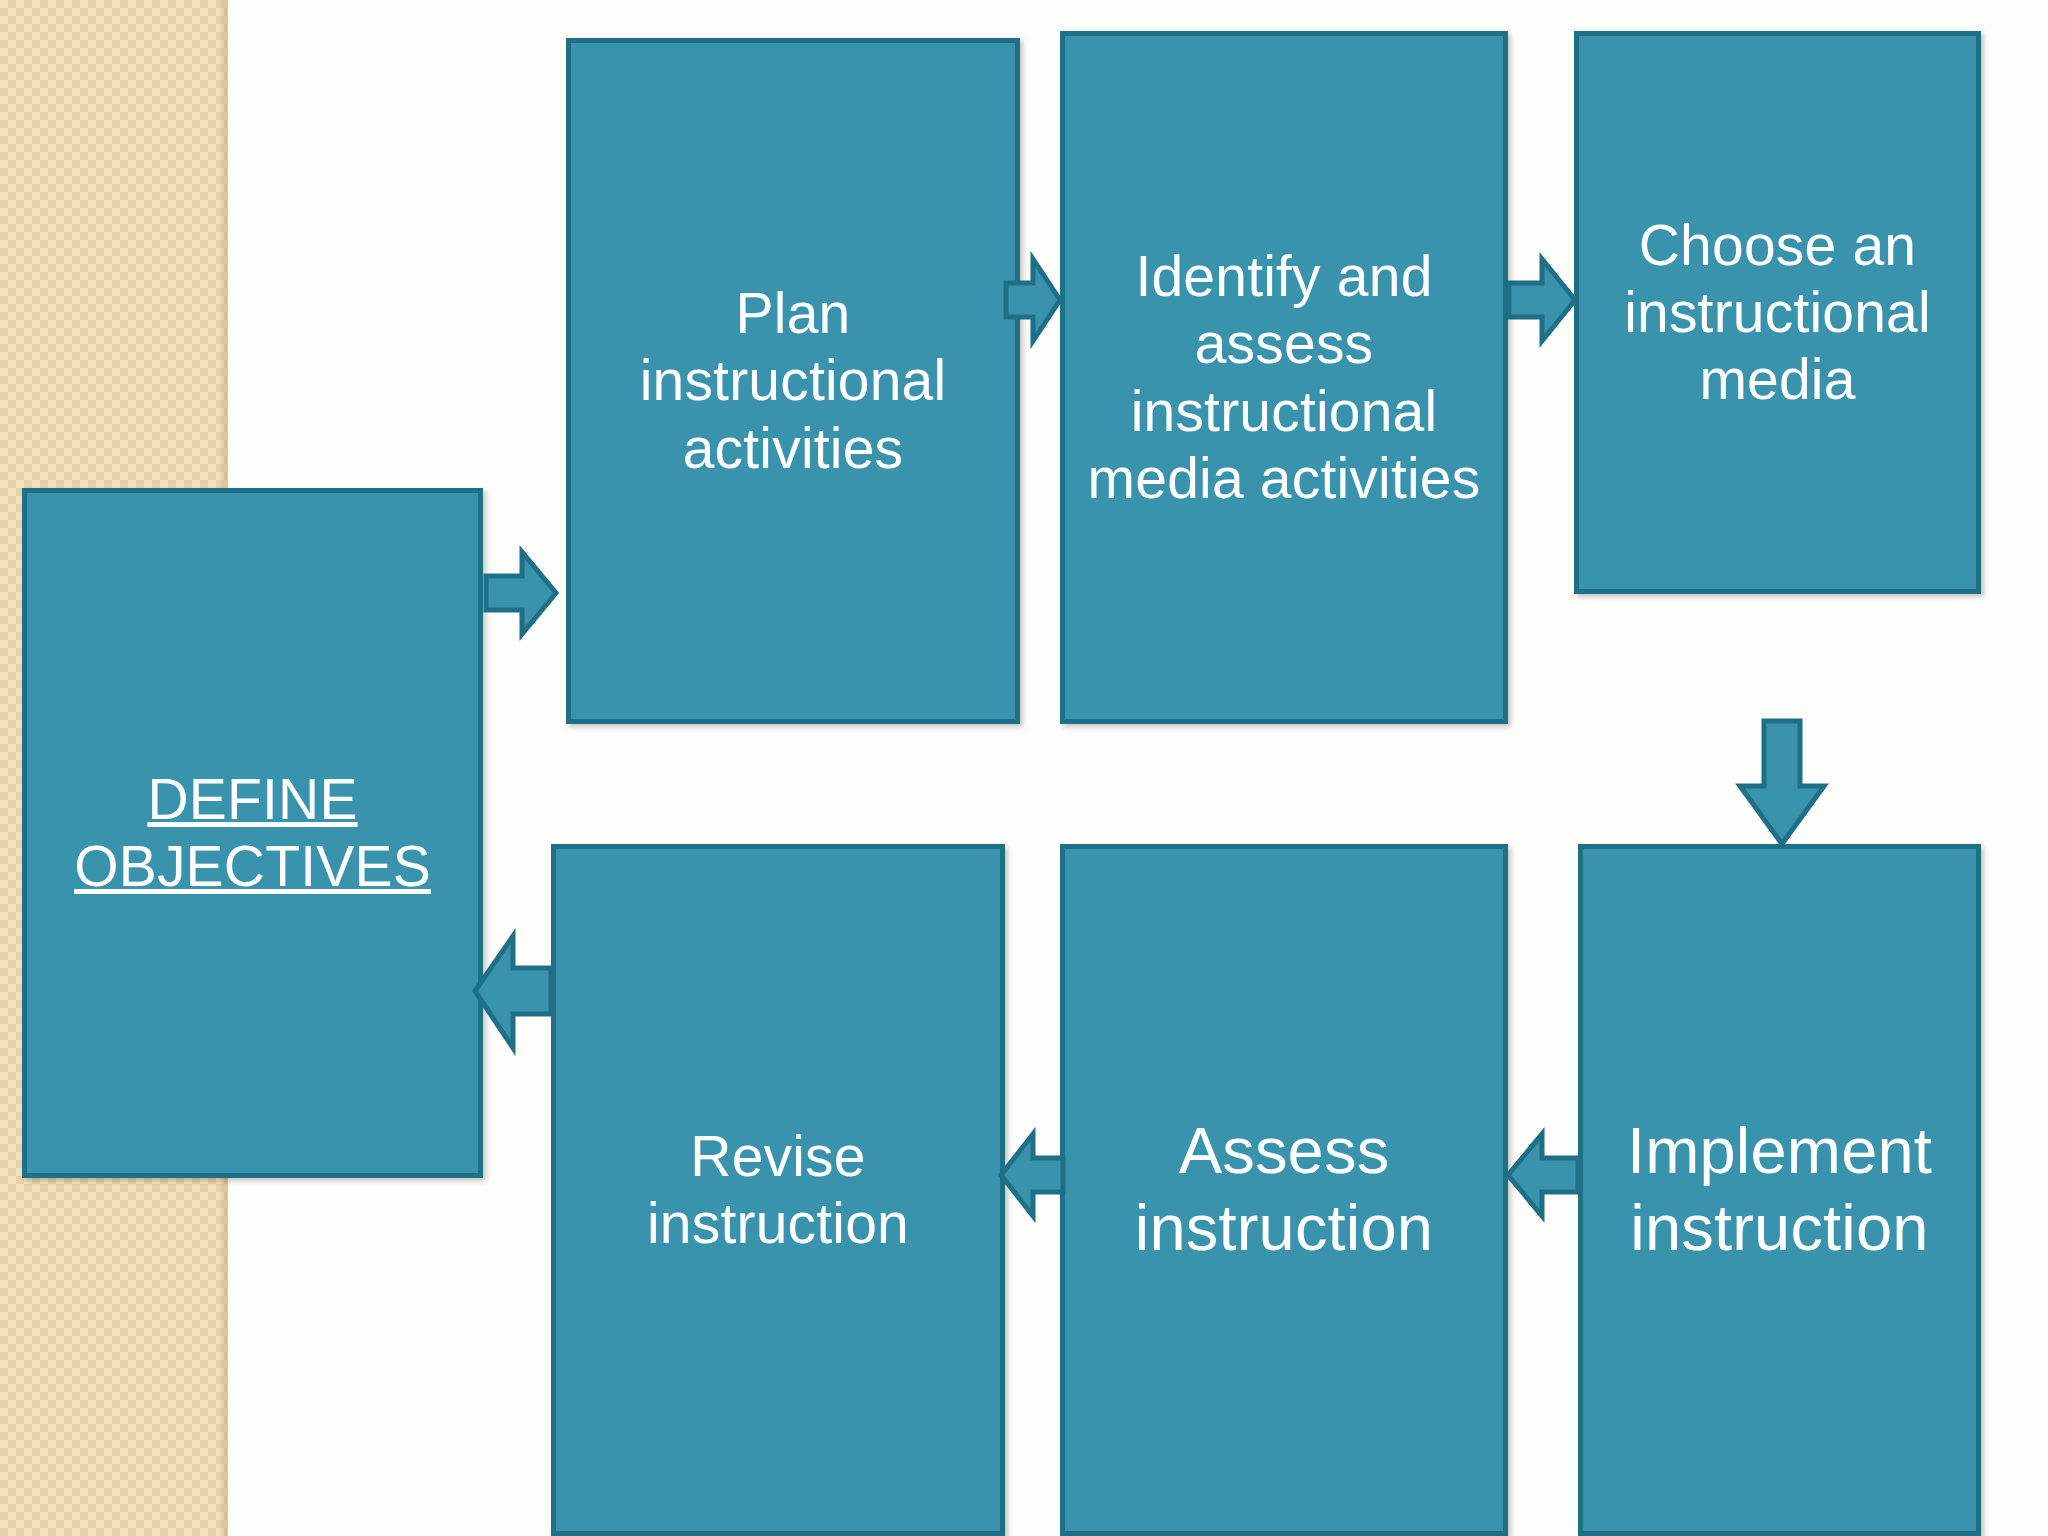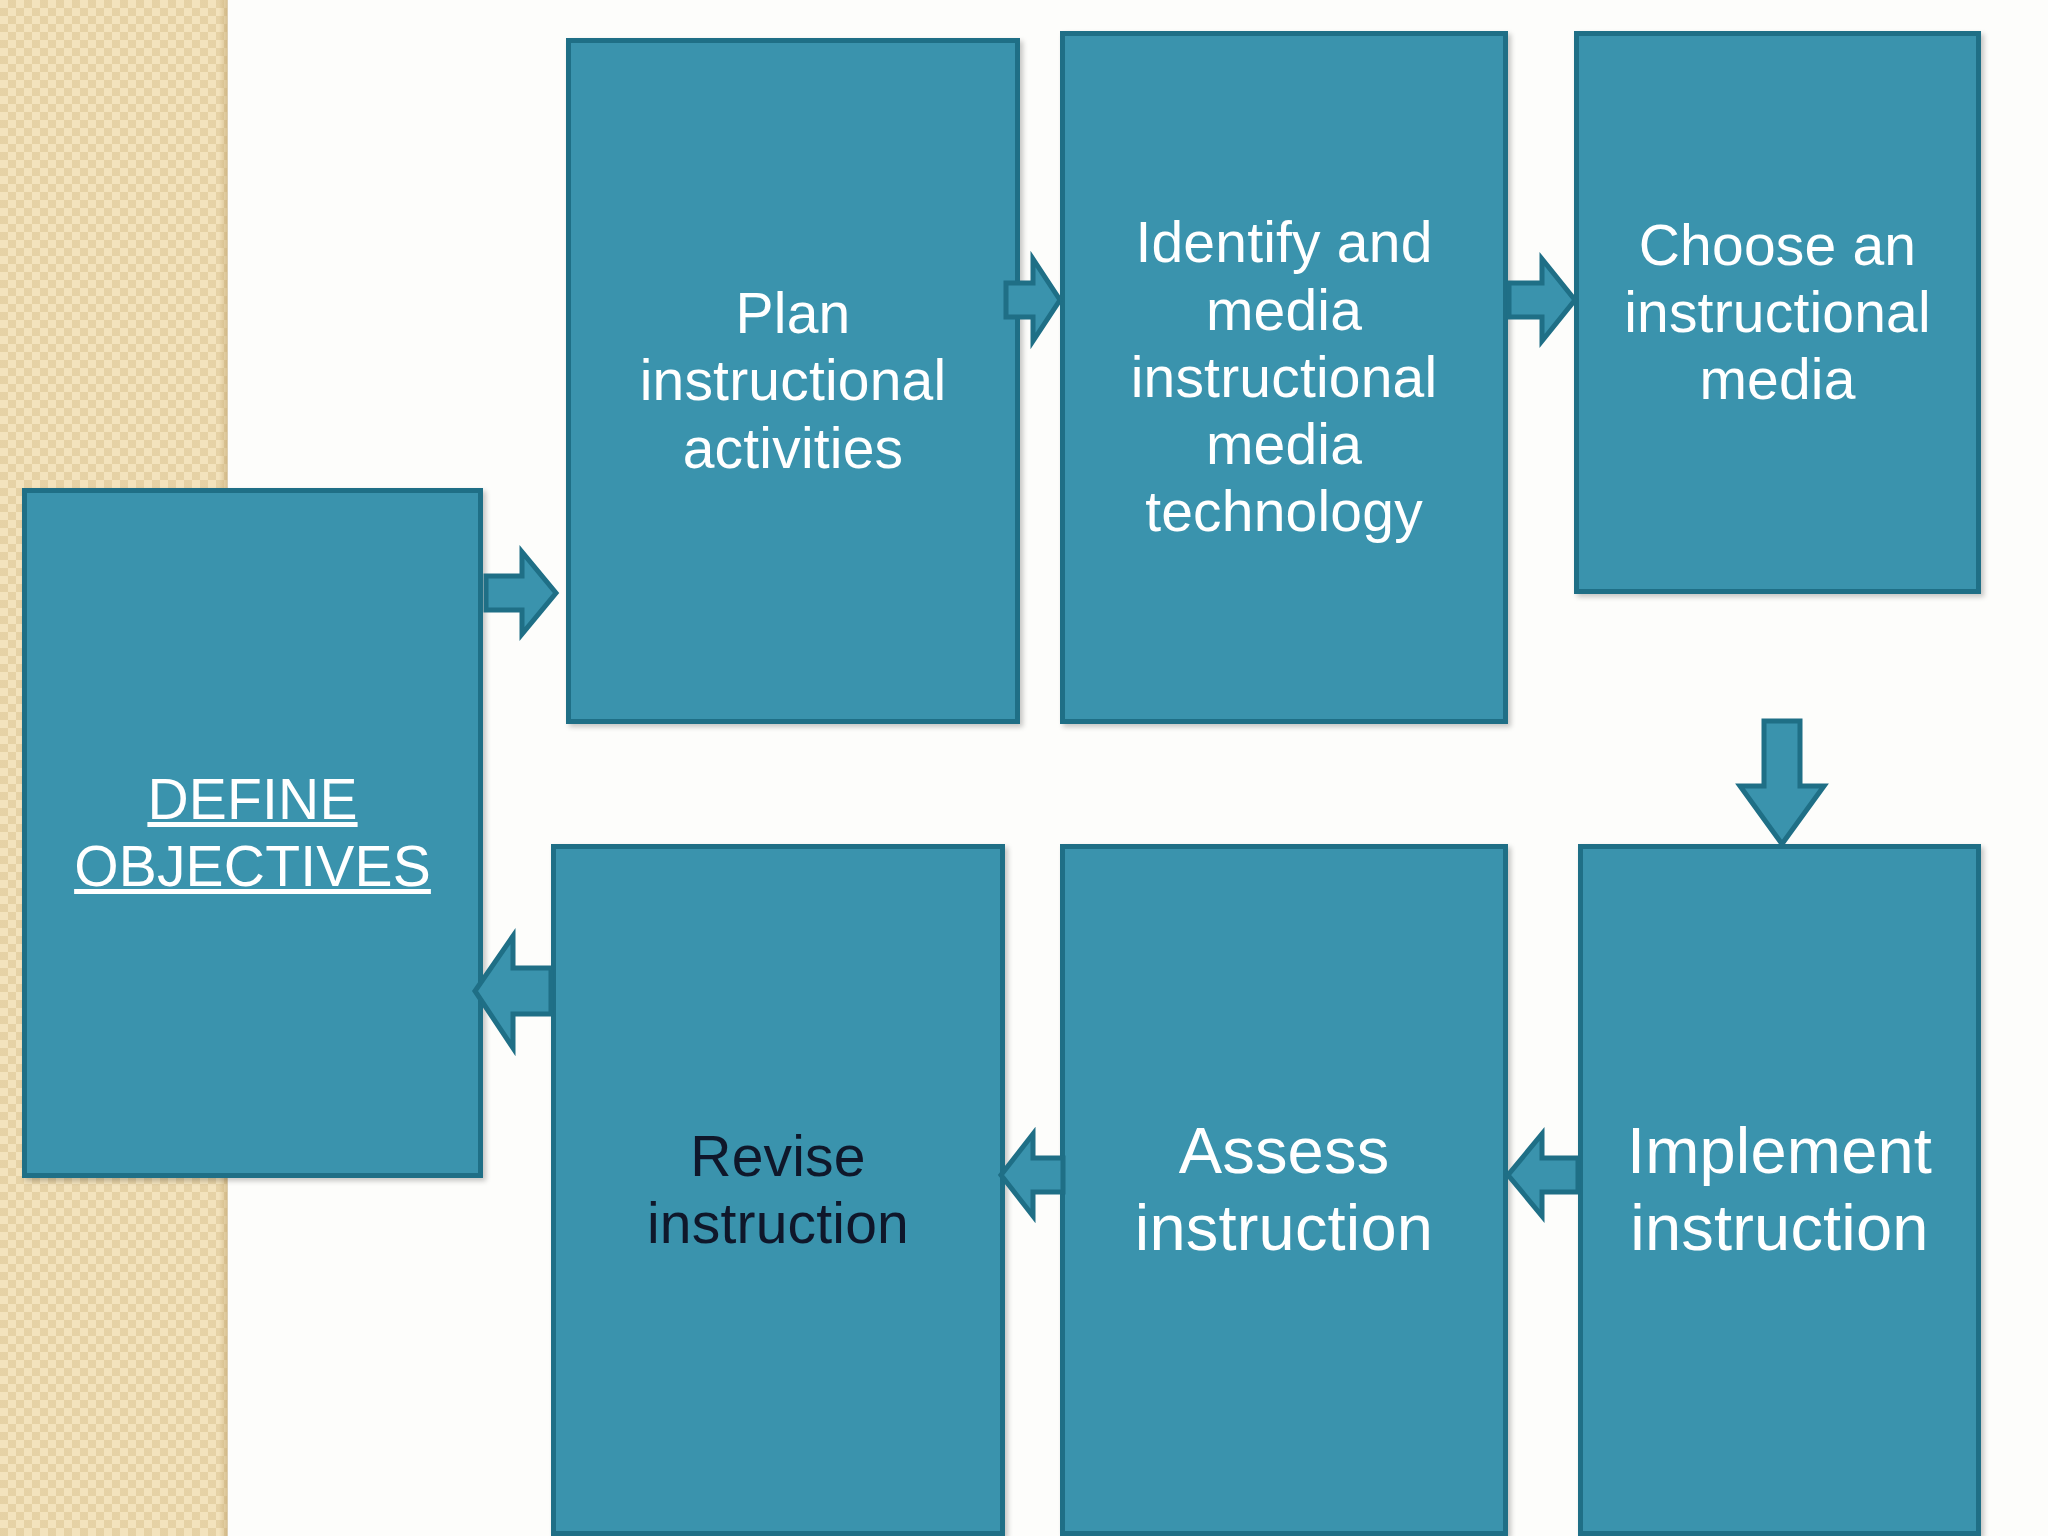--- a/index.html
+++ b/index.html
@@ -101,36 +101,36 @@
 
   <div class="box" id="box-define" style="background: rgb(58, 147, 173); border-color: rgb(31, 111, 134); color: rgb(255, 255, 255);">
     <span class="label">DEFINE OBJECTIVES</span>
   </div>
 
   <div class="box" id="box-plan" style="background: rgb(58, 147, 173); border-color: rgb(31, 111, 134); color: rgb(255, 255, 255); margin-left: 15px;">
     <span class="label">Plan instructional activities</span>
   </div>
 
   <div class="box" id="box-identify" style="background: rgb(58, 147, 173); border-color: rgb(31, 111, 134); color: rgb(255, 255, 255);">
-    <span class="label">Identify and media instructional media technology</span>
+    <span class="label">Identify and assess instructional media activities</span>
   </div>
 
   <div class="box" id="box-choose" style="background: rgb(58, 147, 173); border-color: rgb(31, 111, 134); color: rgb(255, 255, 255);">
     <span class="label">Choose an instructional media</span>
   </div>
 
   <div class="box" id="box-implement" style="background: rgb(58, 147, 173); border-color: rgb(31, 111, 134); color: rgb(255, 255, 255);">
     <span class="label">Implement instruction</span>
   </div>
 
   <div class="box" id="box-assess" style="background: rgb(58, 147, 173); border-color: rgb(31, 111, 134); color: rgb(255, 255, 255);">
     <span class="label">Assess instruction</span>
   </div>
 
-  <div class="box" id="box-revise" style="background: rgb(58, 147, 173); border-color: rgb(31, 111, 134); color: #0f172a;">
+  <div class="box" id="box-revise" style="background: rgb(58, 147, 173); border-color: rgb(31, 111, 134); color: #ffffff;">
     <span class="label">Revise instruction</span>
   </div>
 
   <div class="arrow" id="arrow-define-plan">
     <svg viewBox="0 0 78 94" width="78" height="94" preserveAspectRatio="none">
       <polygon class="shp" points="4,30 40,30 40,6 74,47 40,88 40,64 4,64" style="fill: rgb(58, 147, 173); stroke: rgb(31, 111, 134);"></polygon>
     </svg>
   </div>
 
   <div class="arrow" id="arrow-plan-identify">

